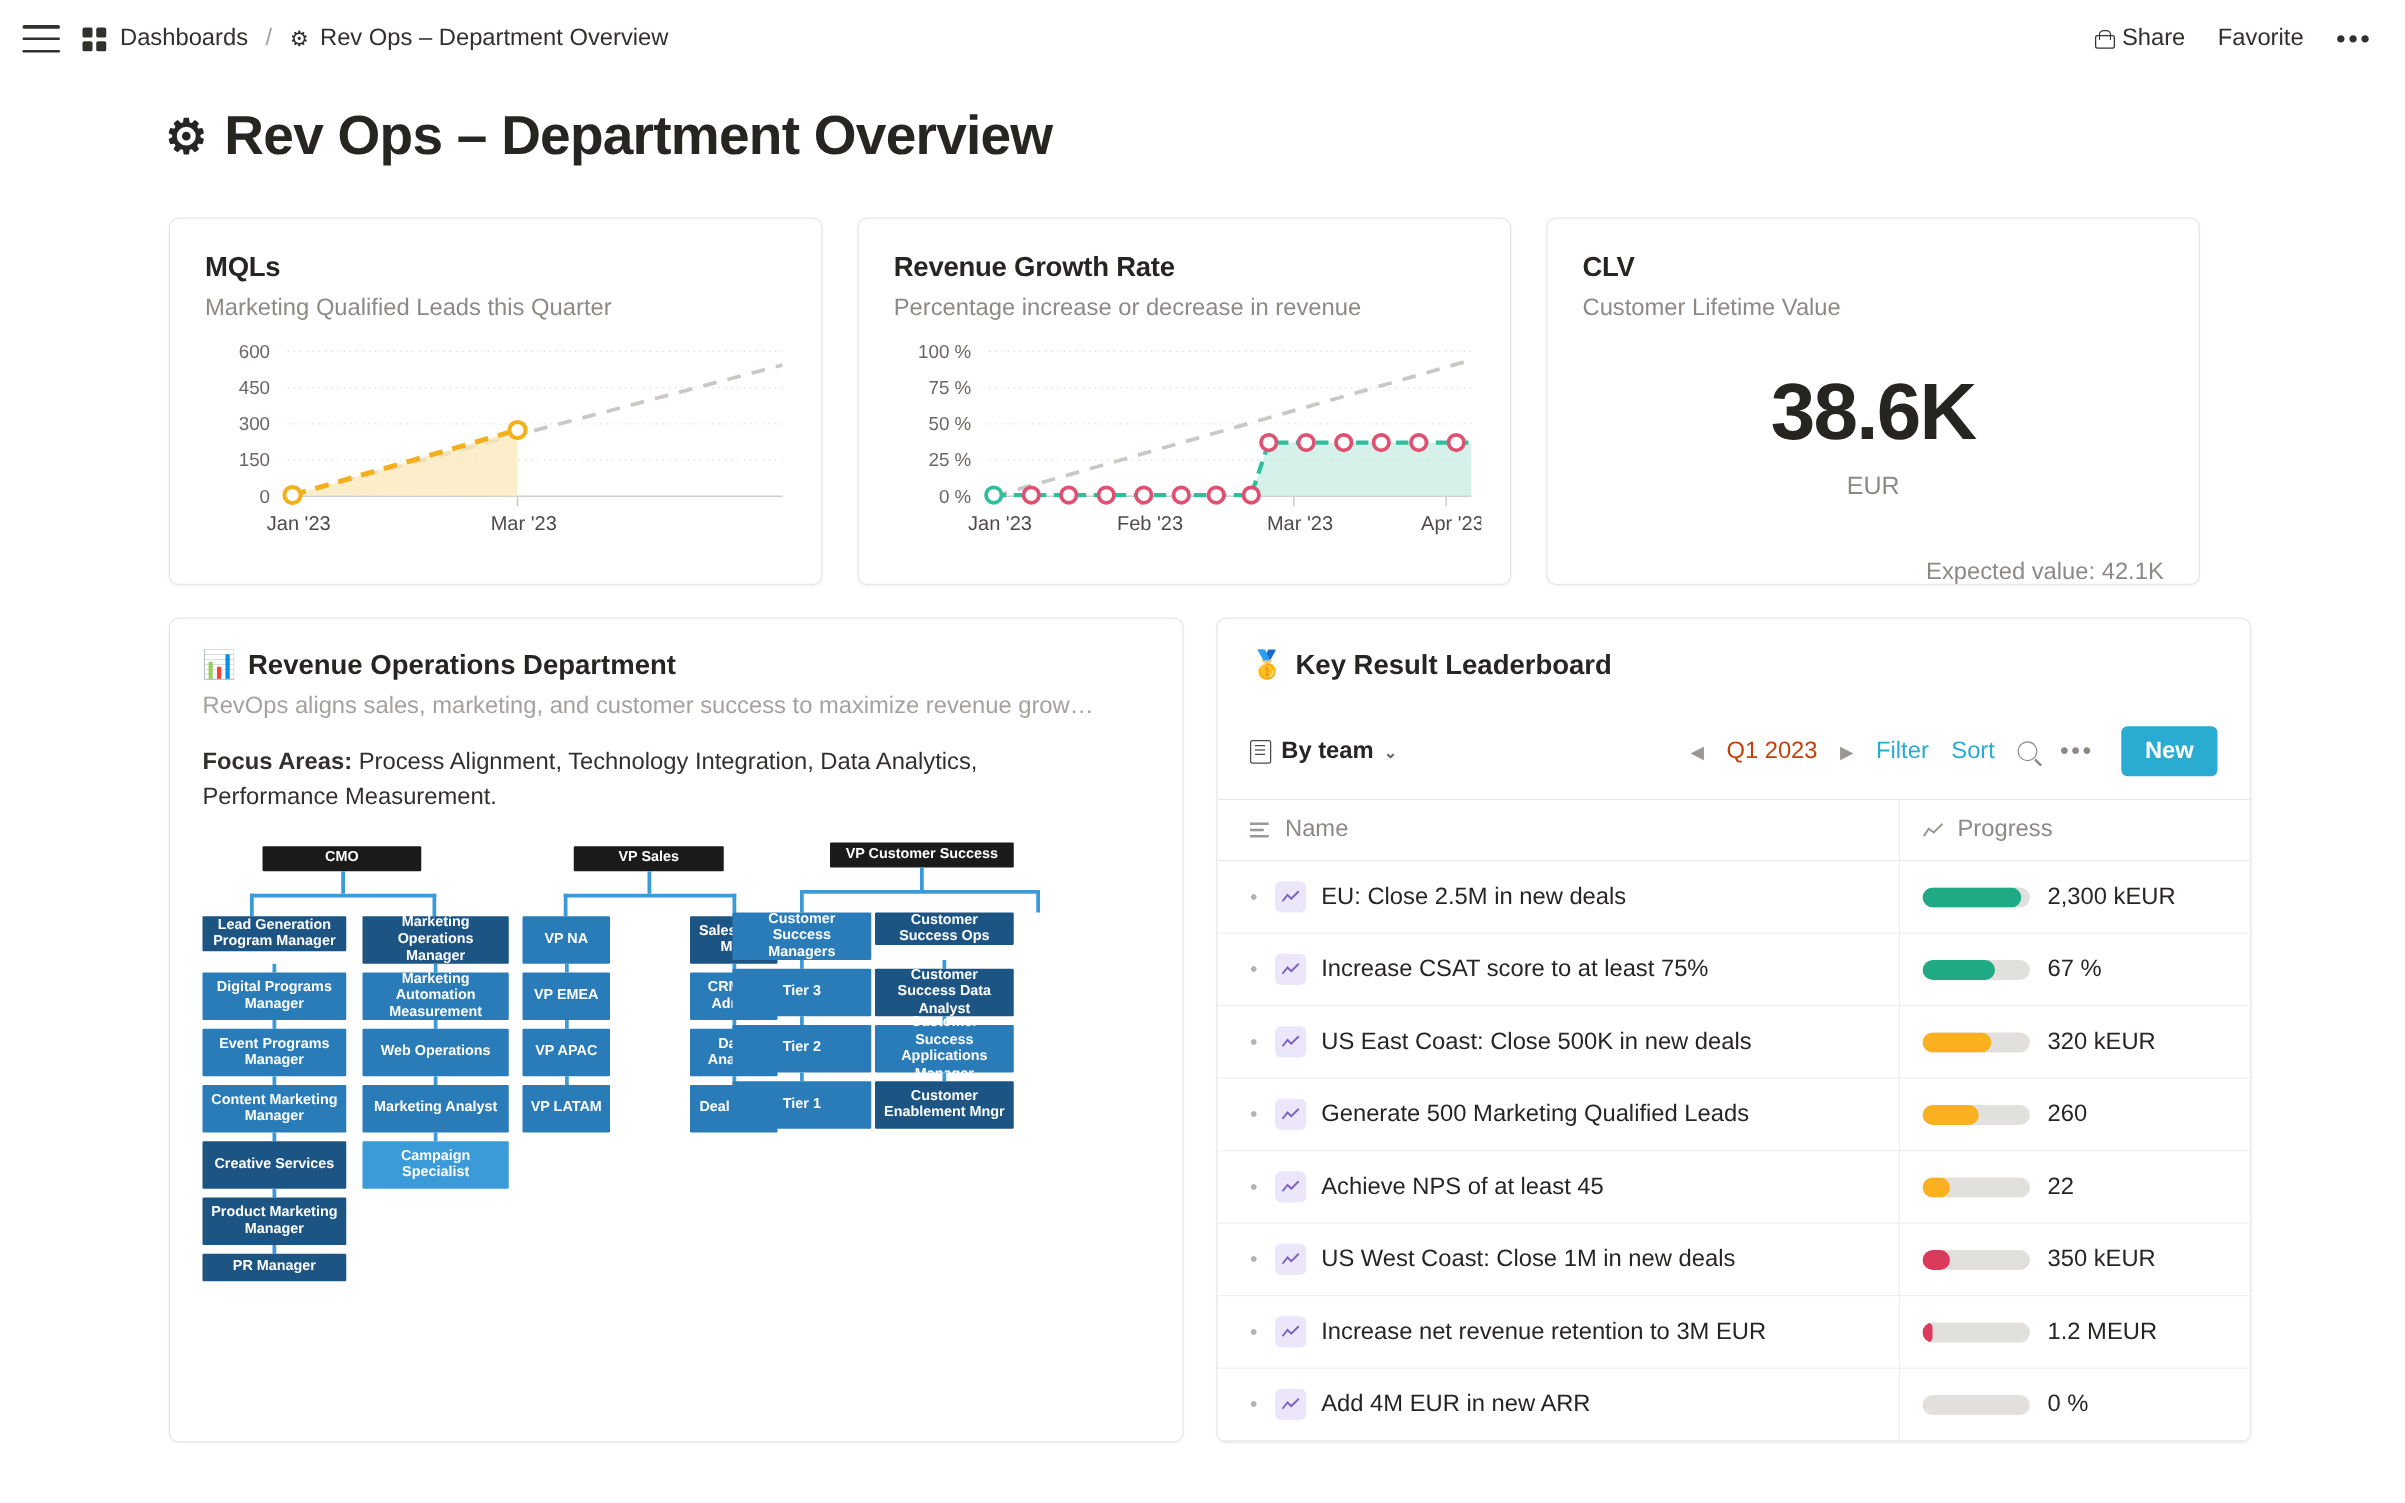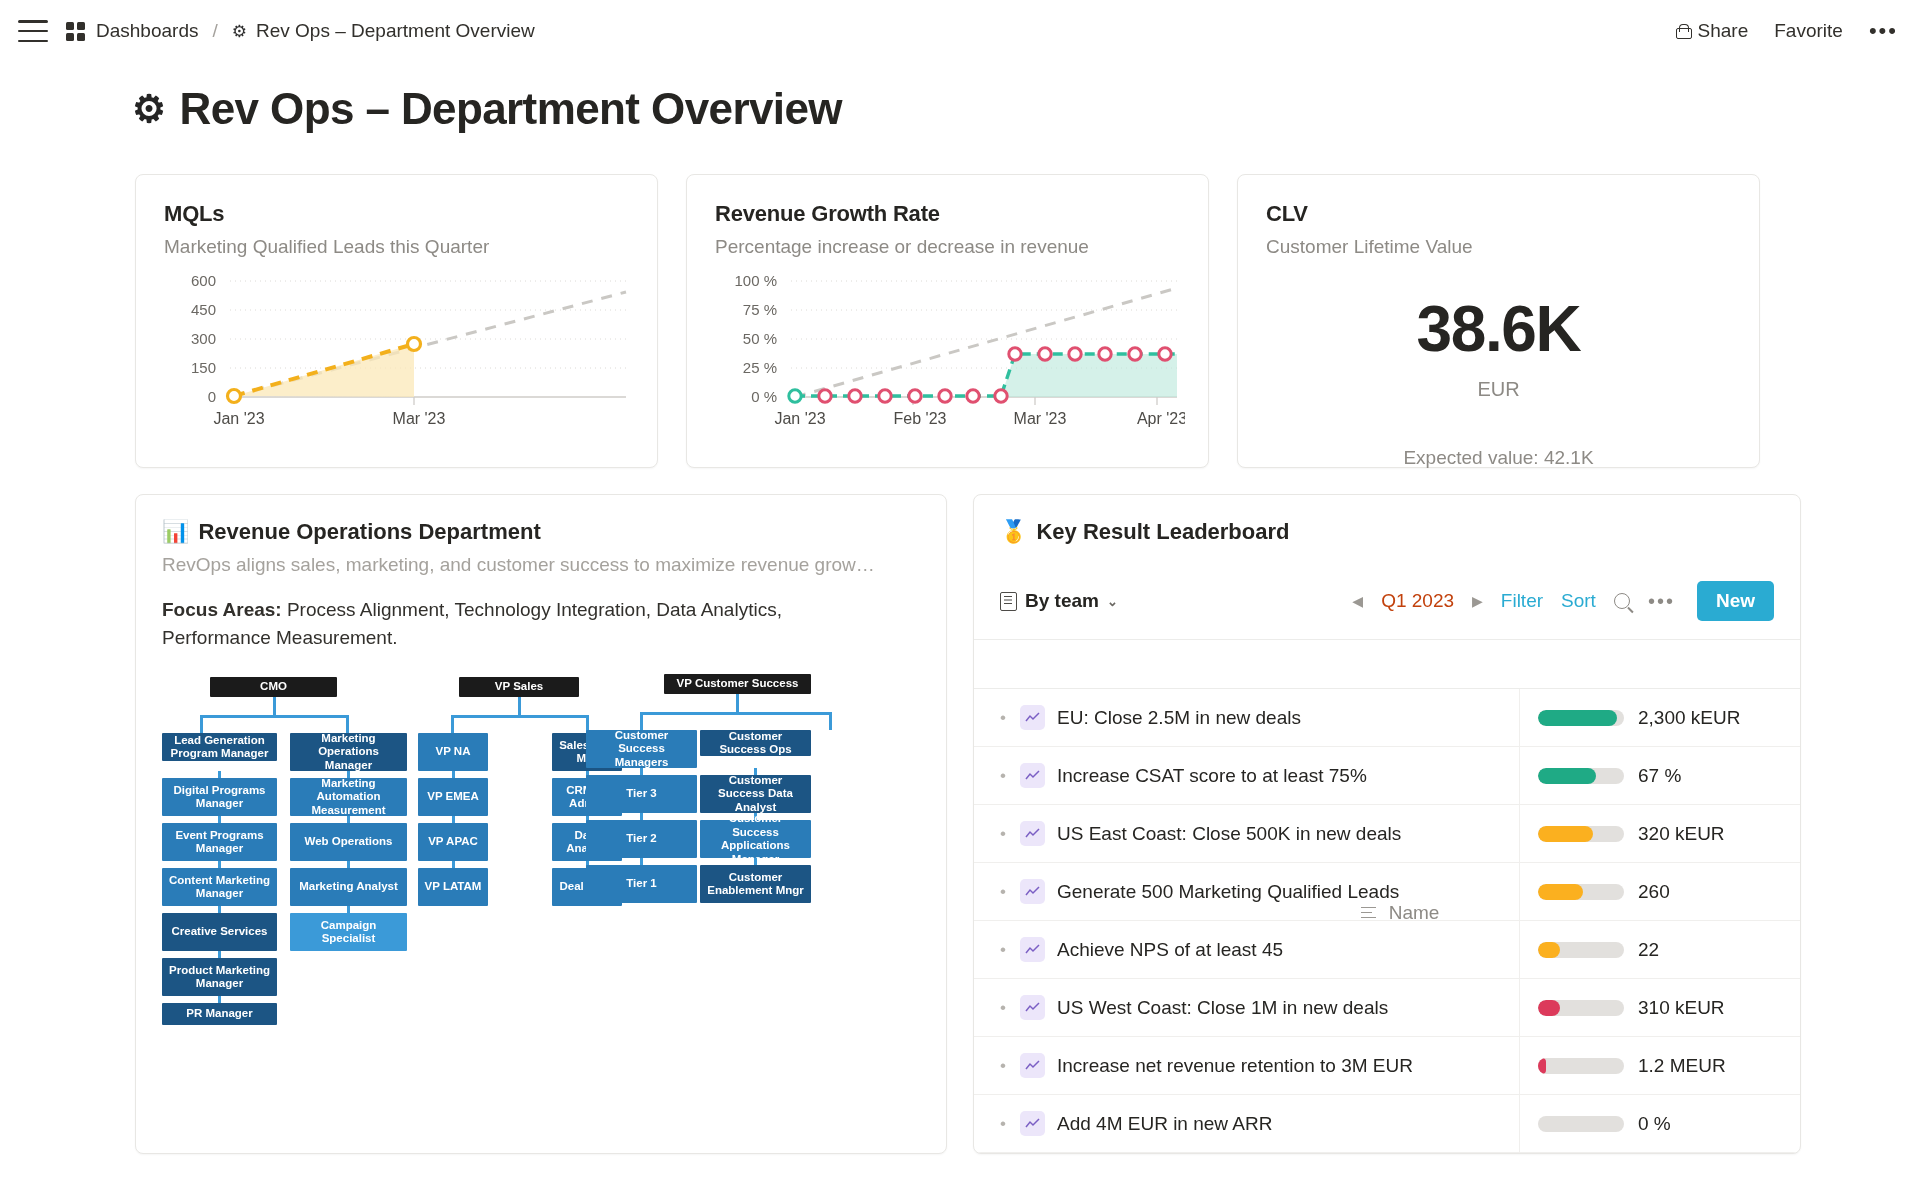--- a/index.html
+++ b/index.html
@@ -53,21 +53,21 @@
     box-shadow: 0 1px 2px rgba(16,15,14,.04);
   }
   .kpi-card { width: 523px; height: 294px; padding: 26px 28px 16px 28px; }
   .kpi-title { font-size: 22px; font-weight: 700; color: #262522; letter-spacing: -0.2px; }
   .kpi-sub { font-size: 19px; color: #8d8a85; margin-top: 9px; }
   .kpi-chart { margin-top: 14px; }
 
   .big-val { text-align: center; font-size: 64px; font-weight: 700; color: #262522;
              margin-top: 34px; letter-spacing: -1.4px; }
   .big-unit { text-align: center; font-size: 20px; color: #8d8a85; margin-top: 12px; }
-  .big-exp { text-align: center; font-size: 19px; color: #8d8a85; margin-top: 46px; }
+  .big-exp { text-align: right; font-size: 19px; color: #8d8a85; margin-top: 46px; }
 
   
   .low-row { display: flex; gap: 26px; padding: 26px 0 0 135px; }
   .dept-card { width: 812px; height: 660px; padding: 24px 26px 0 26px; overflow: hidden; }
   .lead-card { width: 828px; height: 660px; padding: 24px 0 0 0; overflow: hidden; }
 
   .sec-head { display: flex; align-items: center; gap: 9px; font-size: 22px;
               font-weight: 700; color: #262522; }
   .sec-sub { font-size: 19px; color: #a5a29d; margin-top: 9px; white-space: nowrap;
              overflow: hidden; text-overflow: ellipsis; }
@@ -102,21 +102,21 @@
   .mag { width: 16px; height: 16px; border: 1.8px solid #8d8a85; border-radius: 50%;
          position: relative; cursor: pointer; }
   .mag::after { content:""; position:absolute; right:-5px; bottom:-3px; width:7px; height:1.8px;
                 background:#8d8a85; transform: rotate(45deg); }
   .tb-dots { letter-spacing: 2px; font-size: 20px; color: #8d8a85; cursor:pointer; line-height:.5; }
   .new-btn { background: #2aabd2; color: #fff; font-size: 19px; font-weight: 600;
              padding: 9px 19px; border-radius: 5px; cursor: pointer; margin-left: 4px; }
 
   .tbl { margin-top: 16px; }
   .tbl-hrow { display: flex; border-top: 1px solid #ececea; border-bottom: 1px solid #ececea;
-              height: 50px; align-items: center; flex-direction: column; }
+              height: 50px; align-items: center; }
   .col-name { flex: 0 0 545px; display: flex; align-items: center; gap: 11px;
               padding-left: 26px; font-size: 19px; color: #8d8a85; }
   .col-prog { flex: 1; display: flex; align-items: center; gap: 11px; padding-left: 18px;
               font-size: 19px; color: #8d8a85; border-left: 1px solid #ececea; height: 100%; text-align: center; }
   .hico { width: 17px; height: 14px; position: relative; }
   .hico i { position:absolute; left:0; height:1.7px; background:#9b9893; }
   .hico i:nth-child(1){ top:1px; width:15px;} .hico i:nth-child(2){ top:6px; width:11px;}
   .hico i:nth-child(3){ top:11px; width:15px;}
   .trend { width: 17px; height: 15px; }
 
@@ -494,21 +494,21 @@
                 <svg width="15" height="13" viewBox="0 0 15 13">
                   <polyline points="1,10 5,5 8,8 14,2" fill="none" stroke="#7b5fc4" stroke-width="1.5"></polyline>
                 </svg>
               </span>
               <span class="r-txt">US West Coast: Close 1M in new deals</span>
             </div>
             <div class="r-prog">
               <span class="bar">
                 <span style="width:25%;background:#dc3a5b"></span>
               </span>
-              <span class="r-val">310 kEUR</span>
+              <span class="r-val">350 kEUR</span>
             </div>
           </div>
           <div class="row">
             <div class="r-name">
               <span class="bullet">•</span>
               <span class="r-ico">
                 <svg width="15" height="13" viewBox="0 0 15 13">
                   <polyline points="1,10 5,5 8,8 14,2" fill="none" stroke="#7b5fc4" stroke-width="1.5"></polyline>
                 </svg>
               </span>

